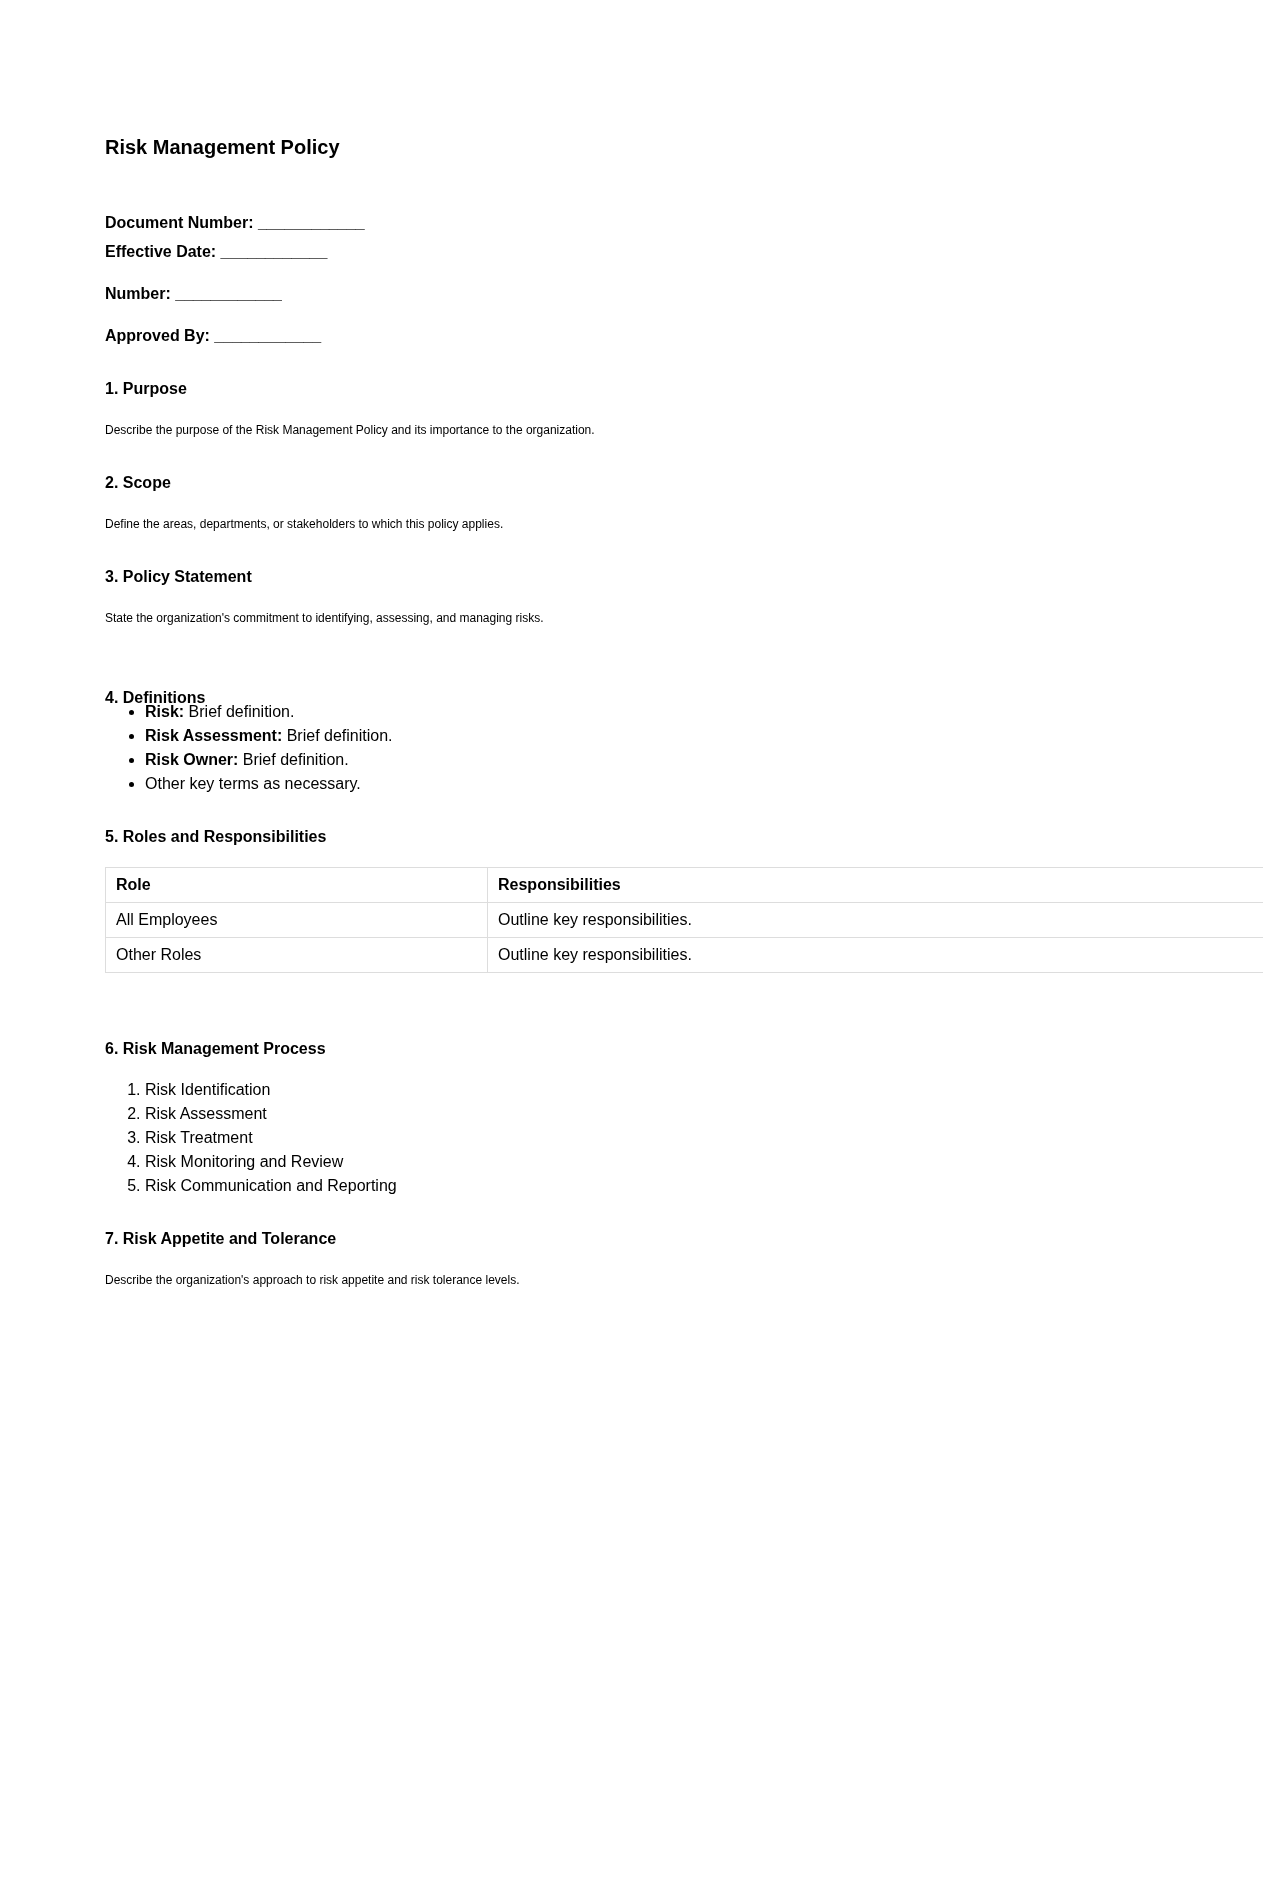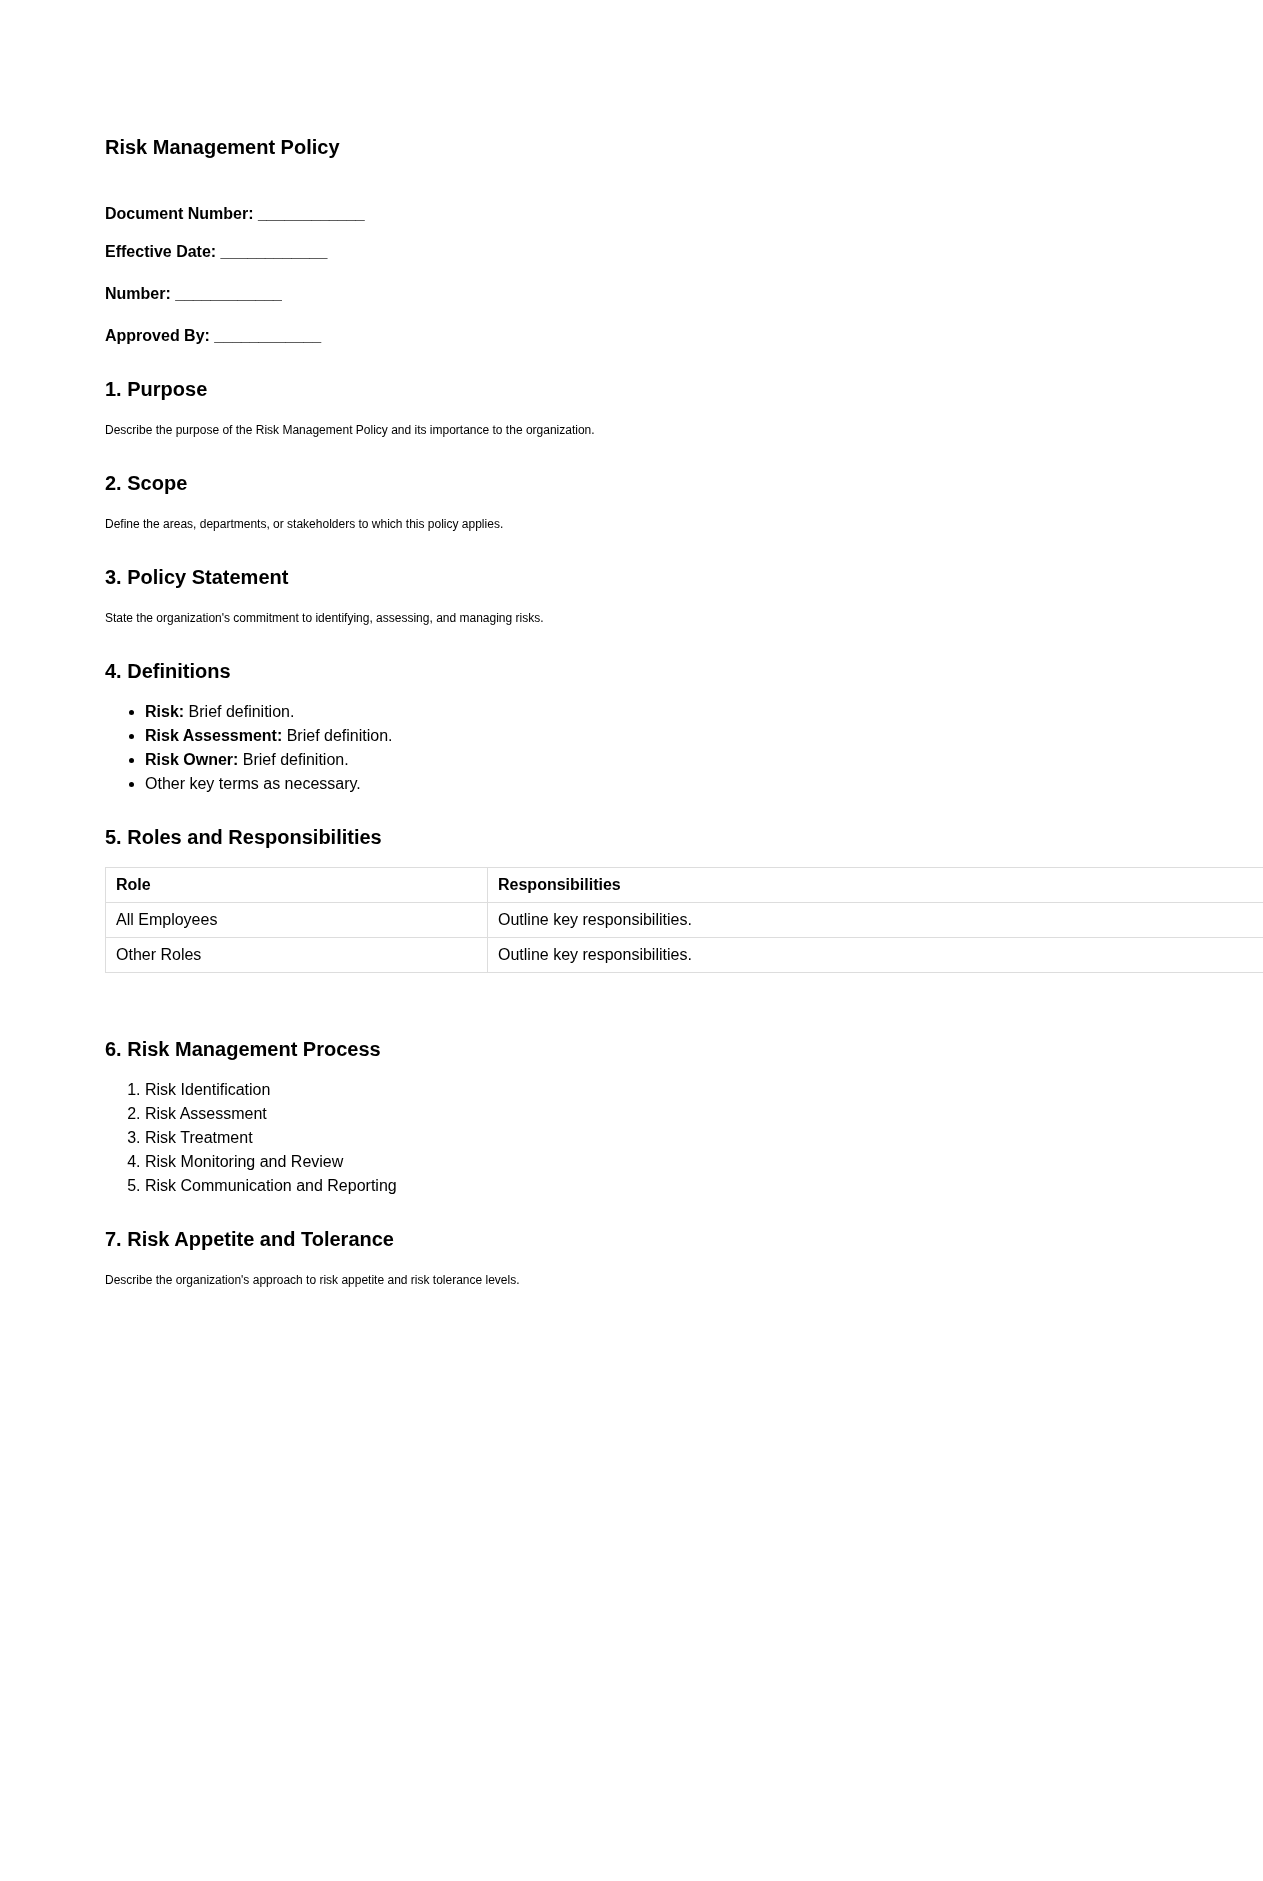--- a/index.html
+++ b/index.html
@@ -9,21 +9,21 @@
   }
   .page { position: absolute; left: 105px; top: 0; width: 1053px; }
   h1 {
     position: absolute; left: 0; top: 127px; margin: 0;
     font-size: 20px; font-weight: bold; line-height: 40px;
   }
   .meta {
     position: absolute; left: 0; margin: 0; font-size: 16px; font-weight: bold; line-height: 20px;
   }
   h2 {
-    position: absolute; left: 0; margin: 0; font-size: 20px; font-weight: bold; line-height: 28px;
+    position: absolute; left: 0; margin: 0; font-size: 16px; font-weight: bold; line-height: 28px;
   }
   p.body {
     position: absolute; left: 0; margin: 0; font-size: 12px; line-height: 20px;
   }
   ul.defs, ol.steps {
     position: absolute; left: 0; margin: 0; padding-left: 40px; font-size: 16px; line-height: 24px;
   }
   ul.defs li, ol.steps li { margin: 0; }
   table {
     position: absolute; left: 0; top: 867px; width: 1230px;
@@ -34,21 +34,21 @@
   }
   th { font-weight: bold; }
   th.col-role, td.col-role { width: 361px; }
 </style>
 </head>
 <body>
 
 <div class="page">
   <h1>Risk Management Policy</h1>
 
-  <p class="meta" style="top:204px;">
+  <p class="meta" style="top:213px;">
     <span>Document Number:</span>
     <span>____________</span>
   </p>
   <p class="meta" style="top:242px;">
     <span>Effective Date:</span>
     <span>____________</span>
   </p>
   <p class="meta" style="top:284px;">
     <span>Number:</span>
     <span>____________</span>
@@ -60,21 +60,21 @@
 
   <h2 style="top:375px;">1. Purpose</h2>
   <p class="body" style="top:420px;">Describe the purpose of the Risk Management Policy and its importance to the organization.</p>
 
   <h2 style="top:469px;">2. Scope</h2>
   <p class="body" style="top:514px;">Define the areas, departments, or stakeholders to which this policy applies.</p>
 
   <h2 style="top:563px;">3. Policy Statement</h2>
   <p class="body" style="top:608px;">State the organization's commitment to identifying, assessing, and managing risks.</p>
 
-  <h2 style="top:657px;text-align:center;">4. Definitions</h2>
+  <h2 style="top:684px;text-align:center;">4. Definitions</h2>
   <ul class="defs" style="top:700px;">
     <li><b>Risk:</b><span> Brief definition.</span></li>
     <li><b>Risk Assessment:</b><span> Brief definition.</span></li>
     <li><b>Risk Owner:</b><span> Brief definition.</span></li>
     <li><span>Other key terms as necessary.</span></li>
   </ul>
 
   <h2 style="top:823px;">5. Roles and Responsibilities</h2>
   <table>
     <thead>

